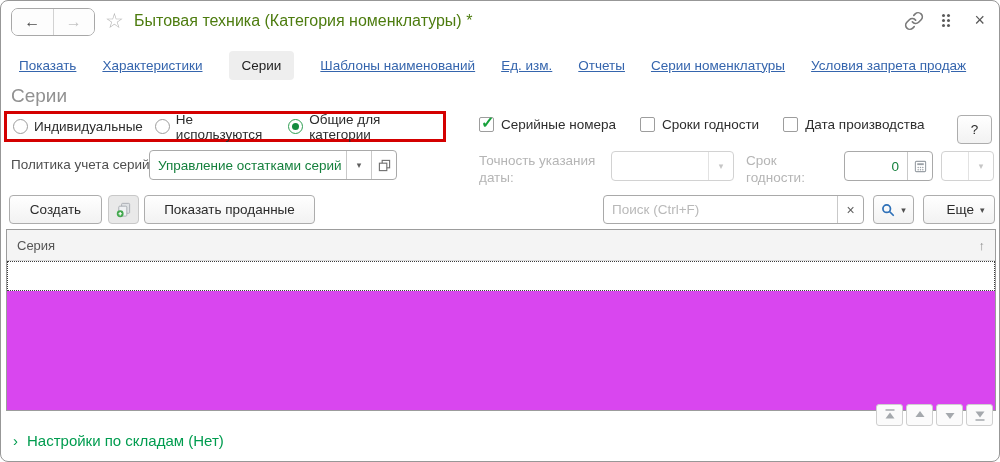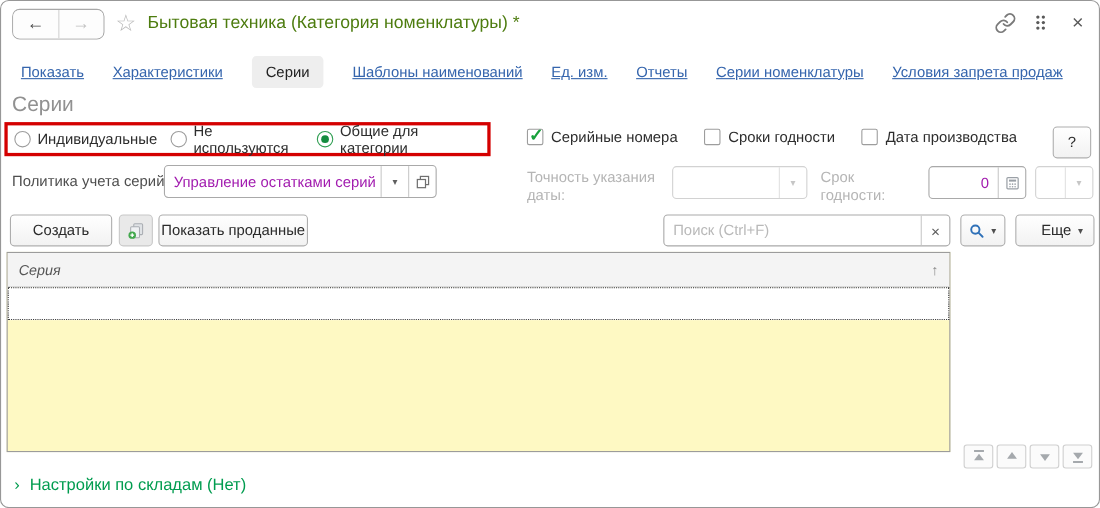--- a/index.html
+++ b/index.html
@@ -52,42 +52,42 @@
   .btn { display:flex; align-items:center; justify-content:center; gap:6px;
          border:1px solid #adadad; border-radius:4px; background:linear-gradient(#ffffff,#f2f2f2);
          font-size:13.5px; color:#2b2b2b; cursor:pointer; }
 
   .flabel { position:absolute; font-size:13.5px; color:#4f4f4f; }
   .dlabel { position:absolute; font-size:13.5px; color:#b5b5b5; line-height:17px; }
 
   .combo { position:absolute; display:flex; align-items:stretch; height:30px;
            border:1px solid #a9a9a9; border-radius:4px; background:#fff; }
   .combo .val { flex:1; display:flex; align-items:center; padding:0 8px; font-size:13.5px;
-                color:#a21caf; overflow:hidden; white-space:nowrap; }
+                color:#15803d; overflow:hidden; white-space:nowrap; }
   .combo .val.num { justify-content:flex-end; }
   .combo .seg { width:25px; display:flex; align-items:center; justify-content:center;
                 border-left:1px solid #c9c9c9; color:#5f5f5f; font-size:9px; cursor:pointer; }
   .combo.disabled { border-color:#d2d2d2; }
   .combo.disabled .seg { color:#c6c6c6; border-left-color:#e2e2e2; }
 
   
   .toolbar-btn { position:absolute; height:29px; }
   .copybtn { background:#e9e9e9; border-color:#c8c8c8; cursor:default; }
   .search { position:absolute; left:602px; top:194px; width:261px; height:29px;
             border:1px solid #a9a9a9; border-radius:4px; background:#fff; display:flex; }
   .search input { flex:1; border:0; outline:0; padding:0 8px; font-size:13.5px; color:#333;
                   background:transparent; font-family:"Liberation Sans",sans-serif; min-width:0; }
   .search input::placeholder { color:#b9b9b9; }
   .search .clear { width:26px; display:flex; align-items:center; justify-content:center;
                    border-left:1px solid #c9c9c9; color:#5f5f5f; font-size:14px; cursor:pointer; }
   .caret { font-size:9px; color:#4f4f4f; }
 
   
-  .table { position:absolute; left:5px; top:228px; width:858px; height:182px;
-           border:1px solid #9c9c9c; background:#fef9c3;font-style:italic; }
+  .table { position:absolute; left:5px; top:228px; width:990px; height:182px;
+           border:1px solid #9c9c9c; background:#d946ef; }
   .thead { height:31px; background:#f4f4f4; border-bottom:1px solid #dadada; display:flex;
            align-items:center; padding:0 10px; font-size:13px; color:#555; position:relative; }
   .sort { position:absolute; right:10px; color:#8a8a8a; font-size:13px; }
   .focusrow { height:30px; border:1px dotted #3c3c3c; background:#fff; cursor:pointer; }
 
   
   .pager { position:absolute; right:6px; top:403px; display:flex; gap:3px; }
   .pgbtn { width:27px; height:22px; border:1px solid #cfcfcf; border-radius:3px; background:#fbfbfb;
            display:flex; align-items:center; justify-content:center; cursor:pointer; }
 
@@ -207,21 +207,21 @@
 
   <div class="btn toolbar-btn" style="left:8px; top:194px; width:93px;">Создать</div>
   <div class="btn toolbar-btn copybtn" style="left:107px; top:194px; width:31px;">
     <svg width="17" height="17" viewBox="0 0 18 18">
       <rect x="7" y="2.5" width="8.5" height="10.5" rx="1" fill="#dfe2e5" stroke="#a9adb2"></rect>
       <rect x="4" y="5.5" width="8.5" height="10.5" rx="1" fill="#eff1f3" stroke="#a9adb2"></rect>
       <circle cx="5.5" cy="13.5" r="3.6" fill="#43a84e"></circle>
       <path d="M5.5 11.7v3.6M3.7 13.5h3.6" stroke="#fff" stroke-width="1.3"></path>
     </svg>
   </div>
-  <div class="btn toolbar-btn" style="left:143px; top:194px; width:136px;">Показать проданные</div>
+  <div class="btn toolbar-btn" style="left:143px; top:194px; width:171px;">Показать проданные</div>
 
   <div class="search">
     <input type="text" placeholder="Поиск (Ctrl+F)" style="">
     <span class="clear">×</span>
   </div>
   <div class="btn toolbar-btn" style="left:872px; top:194px; width:41px;">
     <svg width="14" height="14" viewBox="0 0 16 16" fill="none" stroke="#2f71b8" stroke-width="2" stroke-linecap="round">
       <circle cx="6.5" cy="6.5" r="4.3"></circle>
       <path d="M10 10l4 4"></path>
     </svg>

